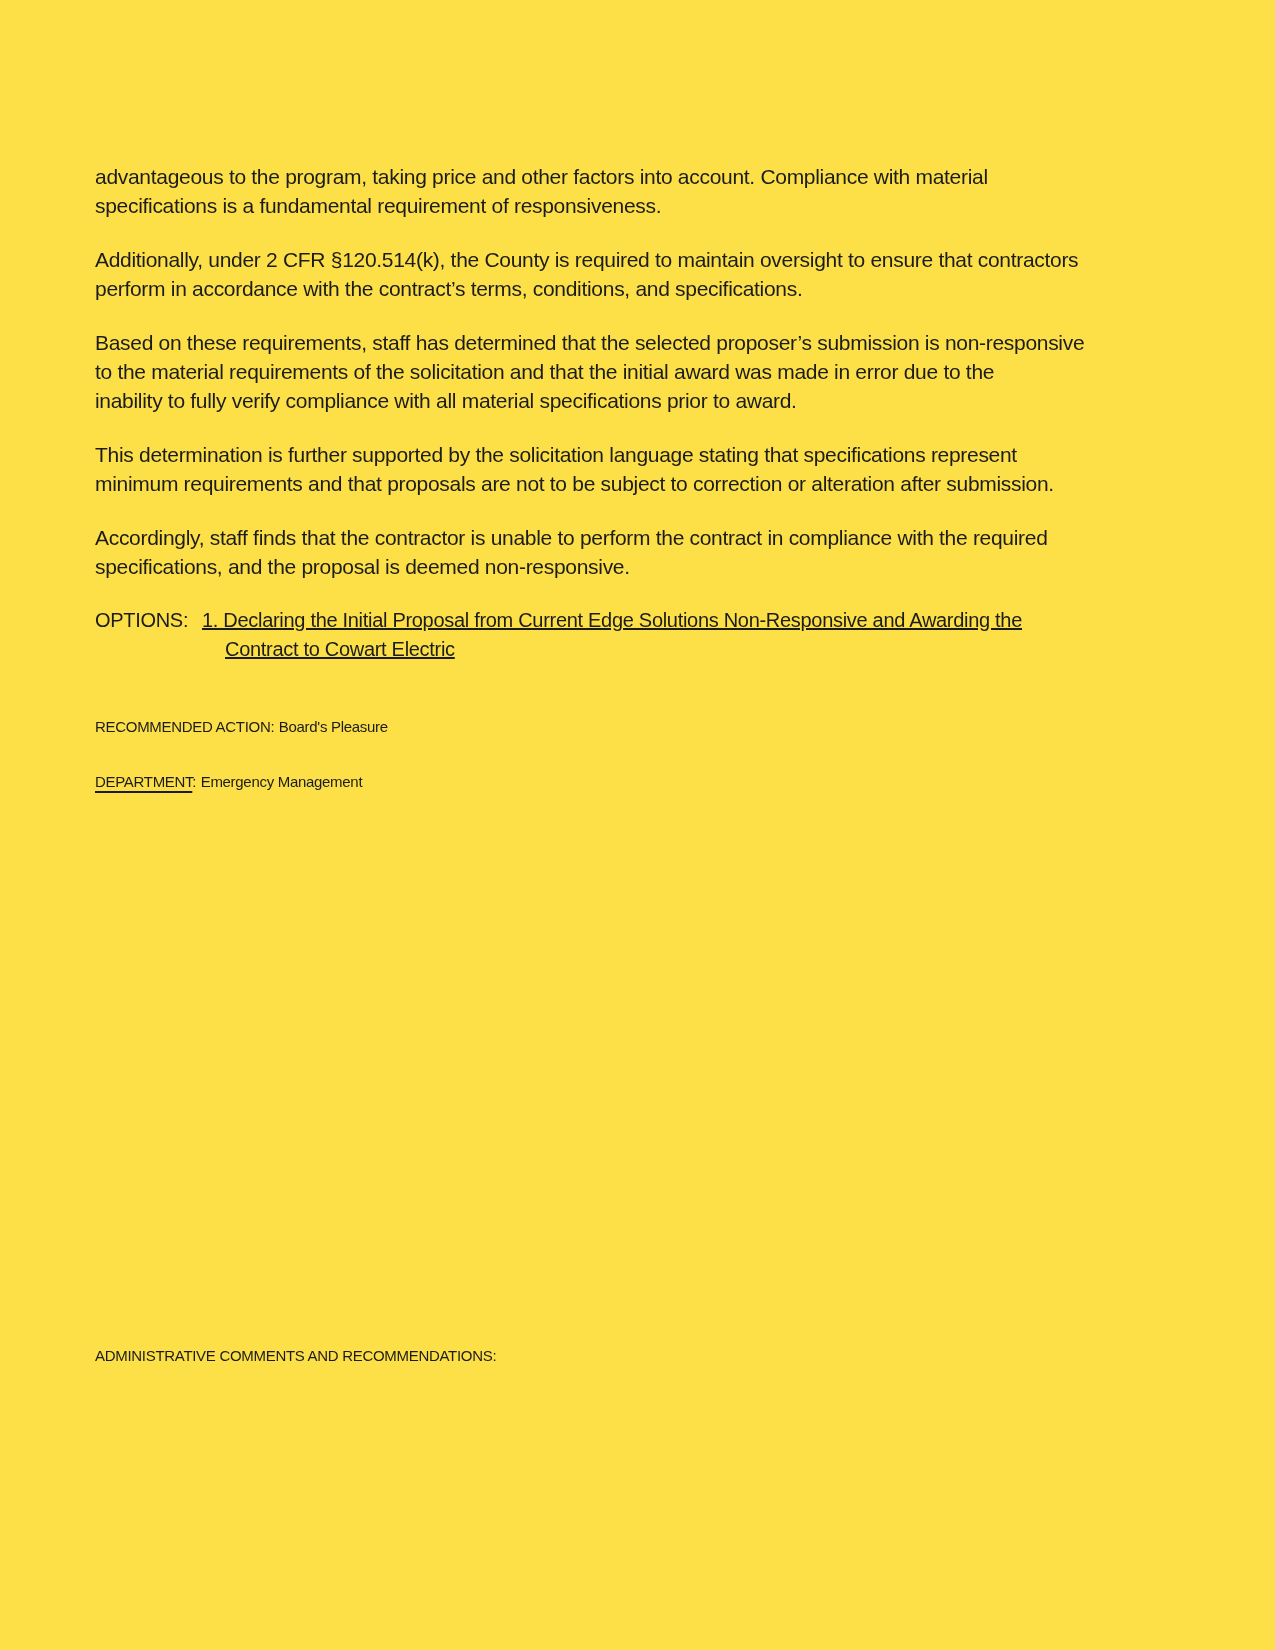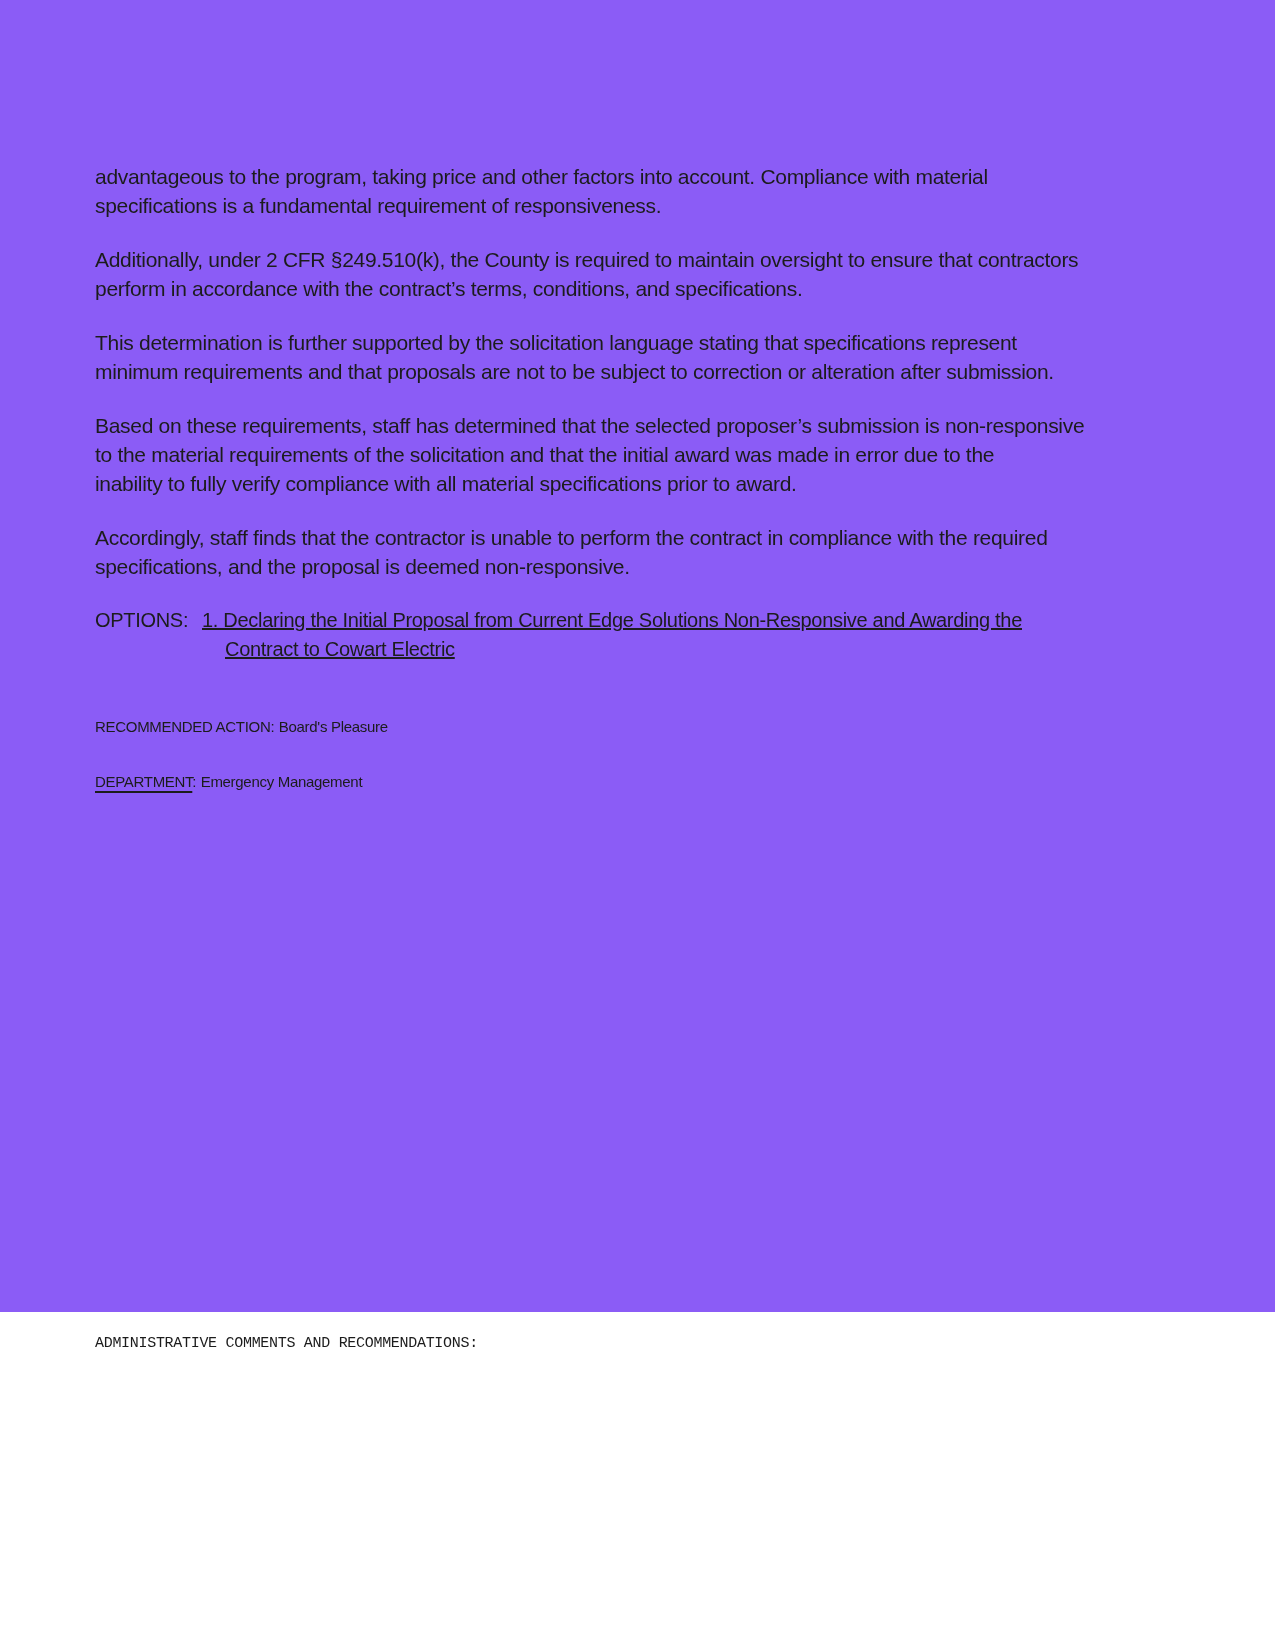--- a/index.html
+++ b/index.html
@@ -10,23 +10,23 @@
     width: 1275px;
     height: 1650px;
     background: #ffffff;
     font-family: "Liberation Sans", sans-serif;
     color: #1c1c1c;
     overflow: hidden;
   }
   .page {
     box-sizing: border-box;
     width: 1275px;
-    height: 1312px;
+    height: 1650px;
     padding: 162px 20px 0 95px;
-    background: #8b5cf6;
+    background: #fde047;
   }
   .para {
     margin: 0 0 25px 0;
     font-size: 21px;
     line-height: 29px;
     letter-spacing: -0.3px;
     white-space: pre-line;
     max-width: 1040px;
   }
   .options-row {
@@ -62,45 +62,45 @@
     align-items: baseline;
     flex-direction: column;
   }
   .dept-col {
     flex: 0 0 538px;
     width: 538px;
   }
   .dept-head-col {
     flex: 1 1 auto;
   }
-  .admin-row { margin-top: 24px; font-family: Liberation Mono, monospace; }
+  .admin-row { margin-top: 36px; }
   .u {
     text-decoration: underline;
     text-decoration-thickness: 2px;
     text-underline-offset: 4px;
   }
   .val { margin-left: 0.3em; }
 </style>
 </head>
 <body>
 
 <div class="page">
 
   <p class="para">advantageous to the program, taking price and other factors into account. Compliance with material
 specifications is a fundamental requirement of responsiveness.</p>
 
-  <p class="para">Additionally, under 2 CFR §249.510(k), the County is required to maintain oversight to ensure that contractors
+  <p class="para">Additionally, under 2 CFR §120.514(k), the County is required to maintain oversight to ensure that contractors
 perform in accordance with the contract’s terms, conditions, and specifications.</p>
-
-  <p class="para">This determination is further supported by the solicitation language stating that specifications represent
-minimum requirements and that proposals are not to be subject to correction or alteration after submission.</p>
 
   <p class="para">Based on these requirements, staff has determined that the selected proposer’s submission is non-responsive
 to the material requirements of the solicitation and that the initial award was made in error due to the
 inability to fully verify compliance with all material specifications prior to award.</p>
+
+  <p class="para">This determination is further supported by the solicitation language stating that specifications represent
+minimum requirements and that proposals are not to be subject to correction or alteration after submission.</p>
 
   <p class="para">Accordingly, staff finds that the contractor is unable to perform the contract in compliance with the required
 specifications, and the proposal is deemed non-responsive.</p>
 
   <div class="options-row">
     <span class="options-label">OPTIONS:</span>
     <div class="options-items">
       <div class="option-item">1. Declaring the Initial Proposal from Current Edge Solutions Non-Responsive and Awarding the
 Contract to Cowart Electric</div>
     </div>

